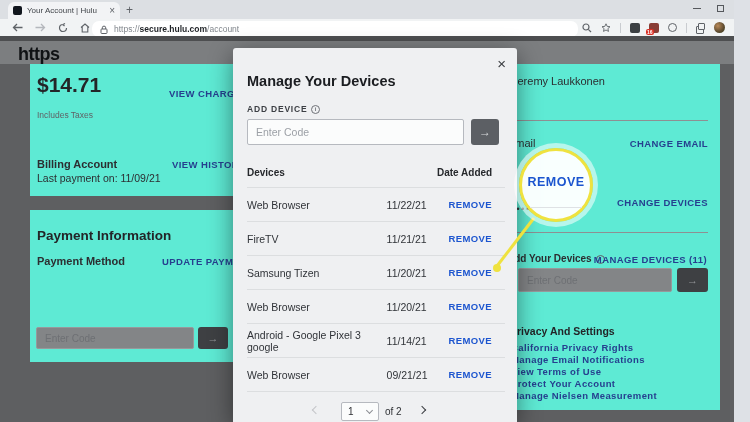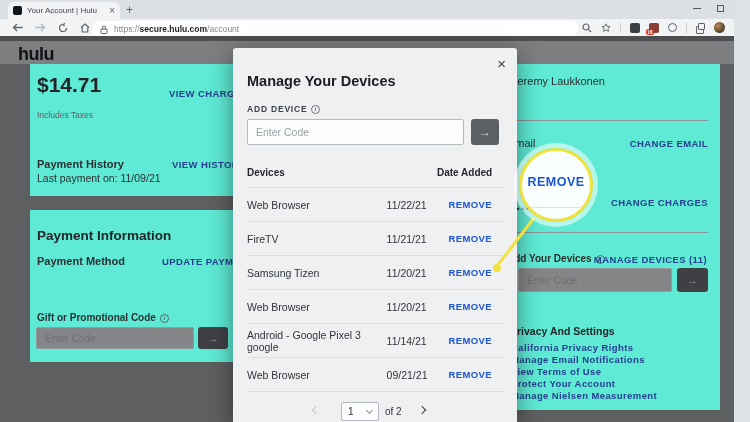--- a/index.html
+++ b/index.html
@@ -190,54 +190,53 @@
         <span class="coll"></span>
         <span class="tb-avatar"></span>
         <span class="more">···</span>
       </div>
     </div>
   </div>
 
   <div class="page">
     <div class="page-topstrip"></div>
     <div class="site-header">
-      <span class="hulu-logo">hulu</span>
+      <span class="hulu-logo">https</span>
       <span class="user-badge">
         <span class="user-avatar">J</span>
         <span class="user-name">JEREMY</span>
       </span>
     </div>
 
     <div class="card card-left-1">
       <div class="abs price dim-dark" style="left:7px;top:9px">$14.71</div>
       <div class="abs dim-link" style="left:139px;top:24px">VIEW CHARGES</div>
       <div class="abs dim-gray" style="left:7px;top:46px;font-size:8.5px">Includes Taxes</div>
-      <div class="abs dim-text h-bold" style="left:7px;top:94px;font-size:11px">Payment History</div>
+      <div class="abs dim-text h-bold" style="left:7px;top:94px;font-size:11px">Billing Account</div>
       <div class="abs dim-text" style="left:7px;top:108px;font-size:10.5px">Last payment on: 11/09/21</div>
       <div class="abs dim-link" style="left:142px;top:95px">VIEW HISTORY</div>
     </div>
 
     <div class="card card-left-2">
       <div class="abs dim-dark h-bold" style="left:7px;top:18px;font-size:13.5px">Payment Information</div>
       <div class="abs dim-text h-bold" style="left:7px;top:45px;font-size:11px">Payment Method</div>
       <div class="abs dim-link" style="left:132px;top:46px">UPDATE PAYMENT</div>
-      <div class="abs dim-text h-bold" style="left:7px;top:102px;font-size:10px"><span>Gift or Promotional Code</span><span class="info-i dim-gray"></span></div>
       <div class="dim-input" style="left:6px;top:117px;width:158px;height:22px">
           <span class="ph">Enter Code</span>
         </div>
       <div class="dim-btn" style="left:168px;top:117px;width:30px;height:22px">→</div>
     </div>
 
     <div class="card card-right">
       <div class="abs dim-text" style="left:7px;top:11px;font-size:11px">Jeremy Laukkonen</div>
       <div class="divider-dim" style="left:6px;top:56px;width:197px"></div>
       <div class="abs dim-text" style="left:3px;top:73px;font-size:11px">Email</div>
       <div class="abs dim-link" style="right:12px;top:74px">CHANGE EMAIL</div>
       <div class="abs dots" style="left:-7px;top:140px">••••••••</div>
-      <div class="abs dim-link" style="right:12px;top:133px">CHANGE CHARGES</div>
+      <div class="abs dim-link" style="right:12px;top:133px">CHANGE DEVICES</div>
       <div class="divider-dim" style="left:6px;top:168px;width:197px"></div>
       <div class="abs dim-text h-bold" style="left:2px;top:189px;font-size:10px"><span>Add Your Devices</span><span class="info-i dim-gray"></span></div>
       <div class="abs dim-link" style="right:13px;top:190px">MANAGE DEVICES (11)</div>
       <div class="dim-input" style="left:13px;top:204px;width:154px;height:24px">
           <span class="ph">Enter Code</span>
         </div>
       <div class="dim-btn" style="left:172px;top:204px;width:31px;height:24px">→</div>
       <div class="abs dim-dark h-bold" style="left:5px;top:261px;font-size:10.5px">Privacy And Settings</div>
       <div class="abs dim-link" style="left:6px;top:278px">California Privacy Rights</div>
       <div class="abs dim-link" style="left:6px;top:290px">Manage Email Notifications</div>

